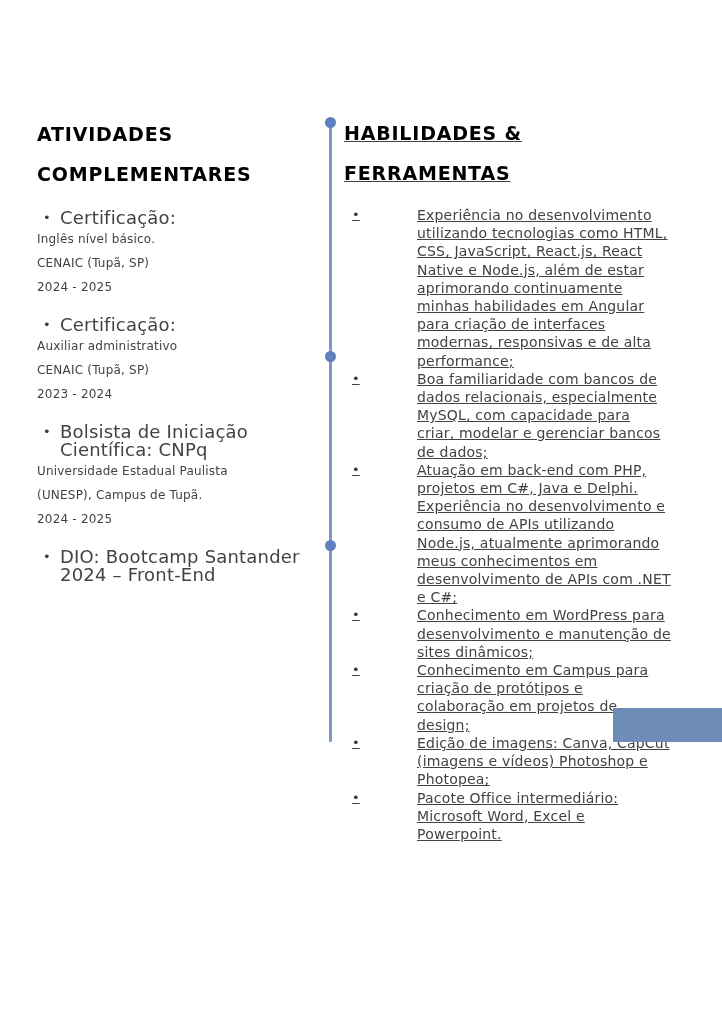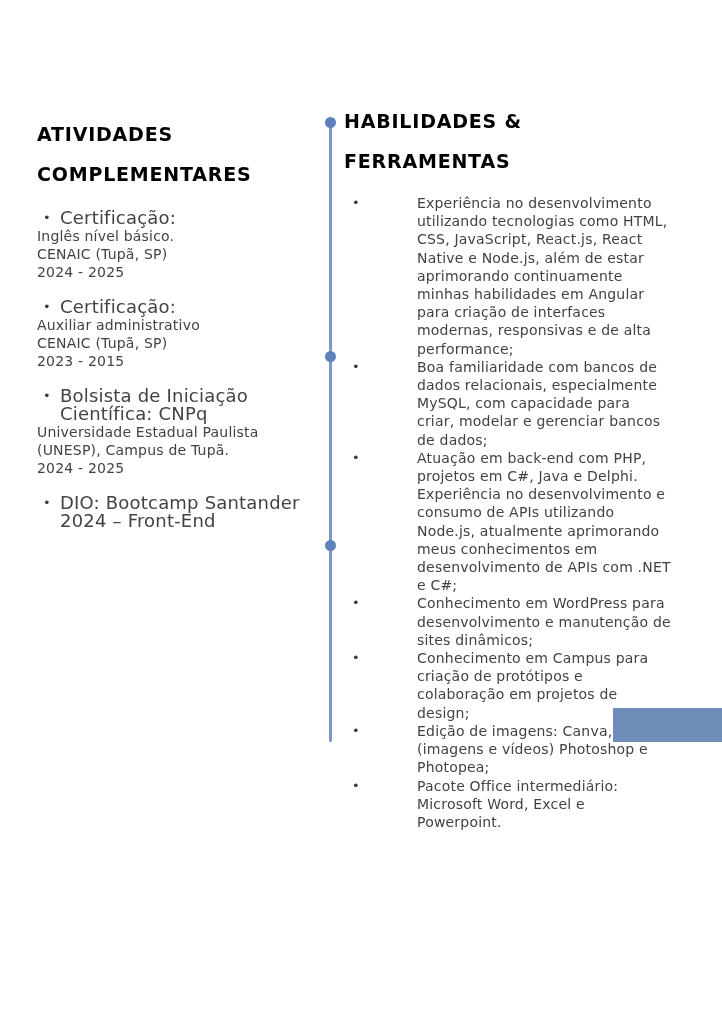--- a/index.html
+++ b/index.html
@@ -38,22 +38,22 @@
     color: #3a3d40;
   }
   .entry-head .head-text {
     flex: 1;
     font-size: 18px;
     line-height: 18px;
     letter-spacing: 0.2px;
     white-space: pre-line;
   }
   .entry-body {
-    font-size: 14px;
-    line-height: 18px;
+    font-size: 12px;
+    line-height: 24px;
     letter-spacing: 0.2px;
     white-space: pre-line;
   }
   
   .timeline-line {
     position: absolute;
     left: 329px; top: 122px;
     width: 3px; height: 620px;
     border-radius: 2px;
   }
@@ -62,22 +62,23 @@
     width: 11px; height: 11px;
     border-radius: 50%;
     left: 325px;
   }
   .dot-1 { top: 117px; }
   .dot-2 { top: 351px; }
   .dot-3 { top: 540px; }
   
   .right-col {
     position: absolute;
-    left: 344px; top: 101px;
+    left: 344px; top: 113px;
     width: 330px;
+    text-decoration: underline;
   }
   .skills-list {
     list-style: none;
     margin-top: 13px;
     padding-left: 8px;
   }
   .skills-list li { display: flex; }
   .skills-list .bullet {
     flex: 0 0 17px;
     font-size: 13px;
@@ -117,21 +118,21 @@
 2024 - 2025</div>
     </div>
 
     <div class="entry">
       <div class="entry-head">
         <span class="bullet">•</span>
         <span class="head-text">Certificação:</span>
       </div>
       <div class="entry-body">Auxiliar administrativo
 CENAIC (Tupã, SP)
-2023 - 2015</div>
+2023 - 2024</div>
     </div>
 
     <div class="entry">
       <div class="entry-head">
         <span class="bullet">•</span>
         <span class="head-text">Bolsista de Iniciação
 Científica: CNPq</span>
       </div>
       <div class="entry-body">Universidade Estadual Paulista
 (UNESP), Campus de Tupã.

